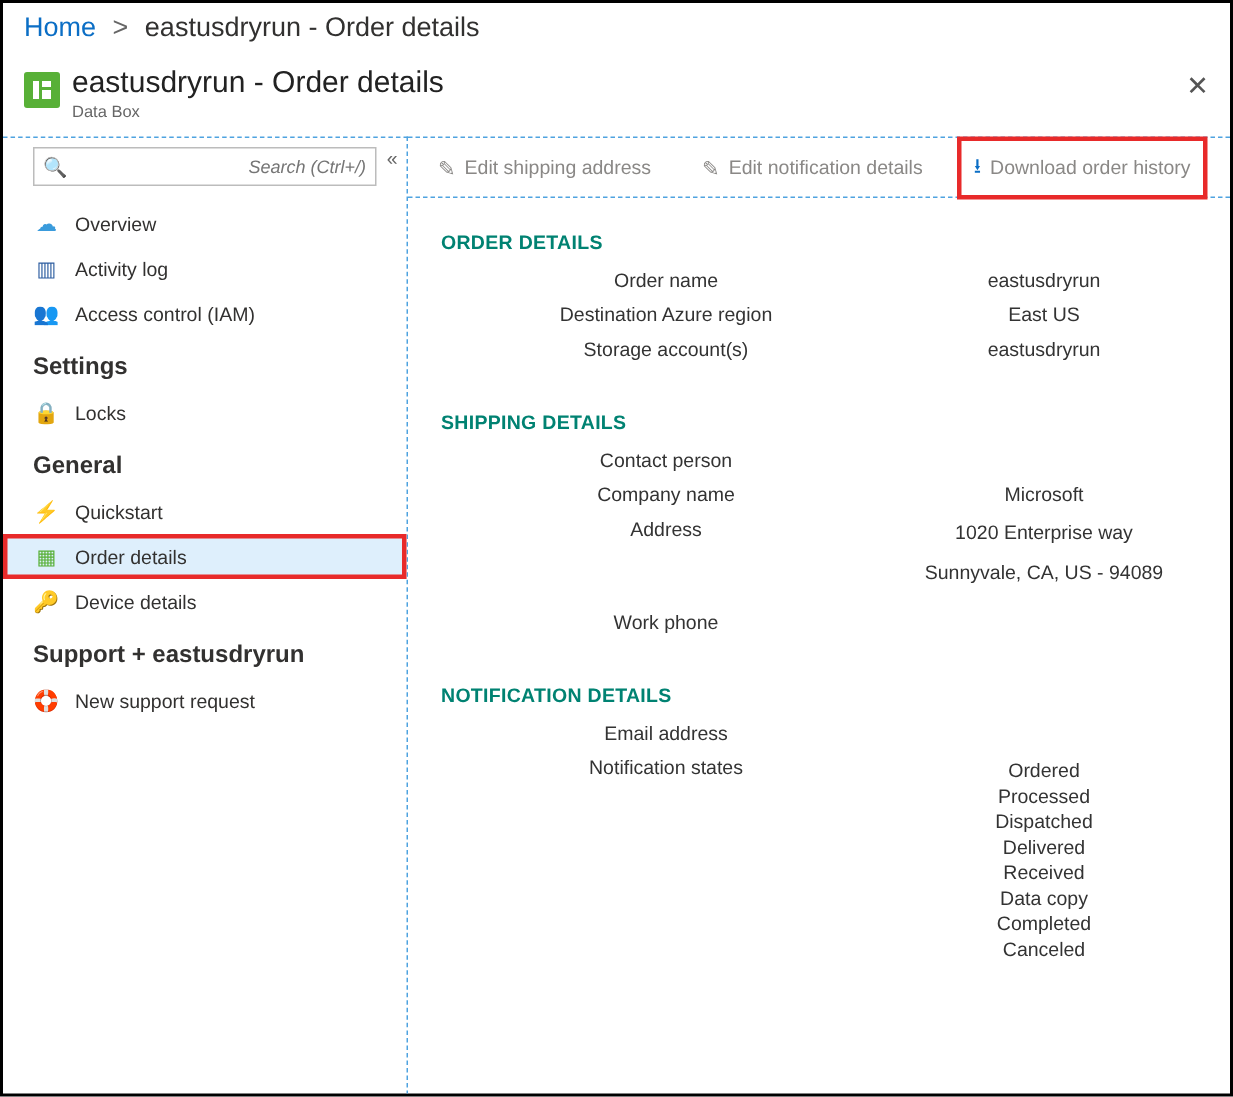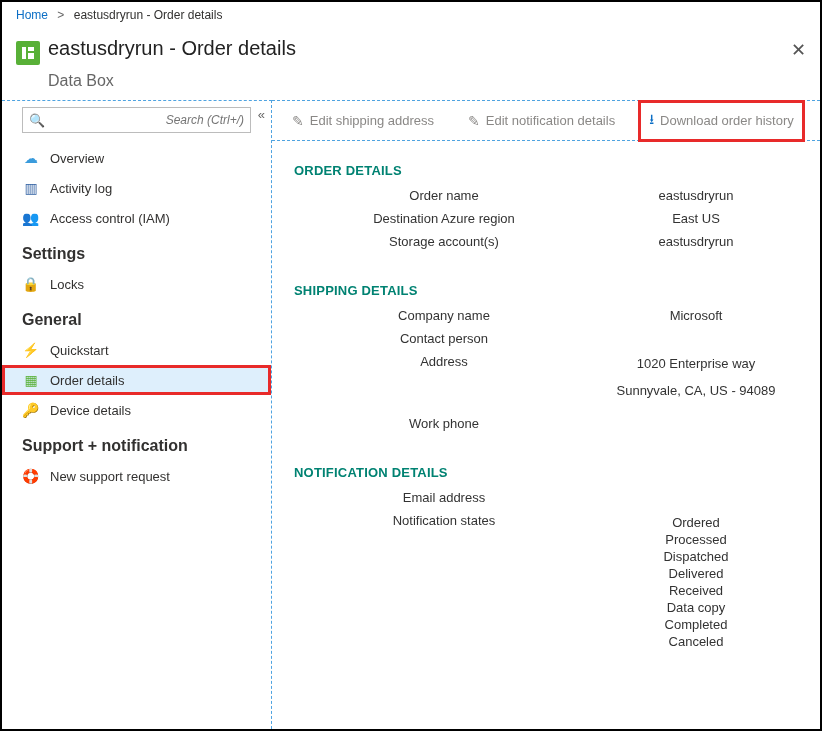--- a/index.html
+++ b/index.html
@@ -10,39 +10,39 @@
     background: #fff;
     width: 822px;
     height: 731px;
     border: 2px solid #000;
     overflow: hidden;
     position: relative;
   }
   
   .breadcrumb {
     padding: 6px 14px 6px 14px;
-    font-size: 12px;
+    font-size: 18px;
     color: #323130;
     border-bottom: 1px solid transparent;
   }
   .breadcrumb a { color: #0b6ec5; text-decoration: none; cursor: pointer; }
   .breadcrumb .sep { margin: 0 6px; color: #666; }
   
   .header {
     display: flex;
     align-items: flex-start;
     padding: 8px 14px 10px 14px;
     position: relative;
   }
   .header-icon {
     width: 24px; height: 24px; background: #58b037; border-radius: 2px;
     display: flex; align-items: center; justify-content: center; color: #fff; font-size: 12px; margin-right: 8px; margin-top: 4px;
   }
   .header-title { font-size: 20px; font-weight: 400; color: #222; }
-  .header-sub { font-size: 16px; color: #666; margin-top: 12px; }
+  .header-sub { font-size: 11px; color: #666; margin-top: 2px; }
   .close-btn {
     position: absolute; right: 14px; top: 10px; font-size: 18px; color: #555; cursor: pointer;
   }
   
   .main {
     display: flex;
     height: calc(100% - 78px);
   }
   
   .sidebar {
@@ -190,21 +190,21 @@
     </div>
     <div class="nav-item selected">
       <span class="nicon c-green">▦</span>
       <span>Order details</span>
     </div>
     <div class="nav-item">
       <span class="nicon c-orange">🔑</span>
       <span>Device details</span>
     </div>
 
-    <div class="nav-group">Support + notification</div>
+    <div class="nav-group">Support + eastusdryrun</div>
     <div class="nav-item">
       <span class="nicon c-teal">🛟</span>
       <span>New support request</span>
     </div>
   </div>
 
   <div class="content">
     <div class="toolbar">
       <div class="tool-btn muted">
         <span class="ticon">✎</span>
@@ -233,26 +233,26 @@
       </div>
       <div class="row">
         <div class="label">Storage account(s)</div>
         <div class="value">eastusdryrun</div>
       </div>
 
       <div class="spacer"></div>
 
       <div class="section-title">SHIPPING DETAILS</div>
       <div class="row">
+        <div class="label">Contact person</div>
+        <div class="value"></div>
+      </div>
+      <div class="row">
         <div class="label">Company name</div>
         <div class="value">Microsoft</div>
-      </div>
-      <div class="row">
-        <div class="label">Contact person</div>
-        <div class="value"></div>
       </div>
       <div class="row stack">
         <div class="label">Address</div>
         <div class="value">
           <div>1020 Enterprise way</div>
           <div style="margin-top:12px">Sunnyvale, CA, US - 94089</div>
         </div>
       </div>
       <div class="row" style="margin-top:16px">
         <div class="label">Work phone</div>

